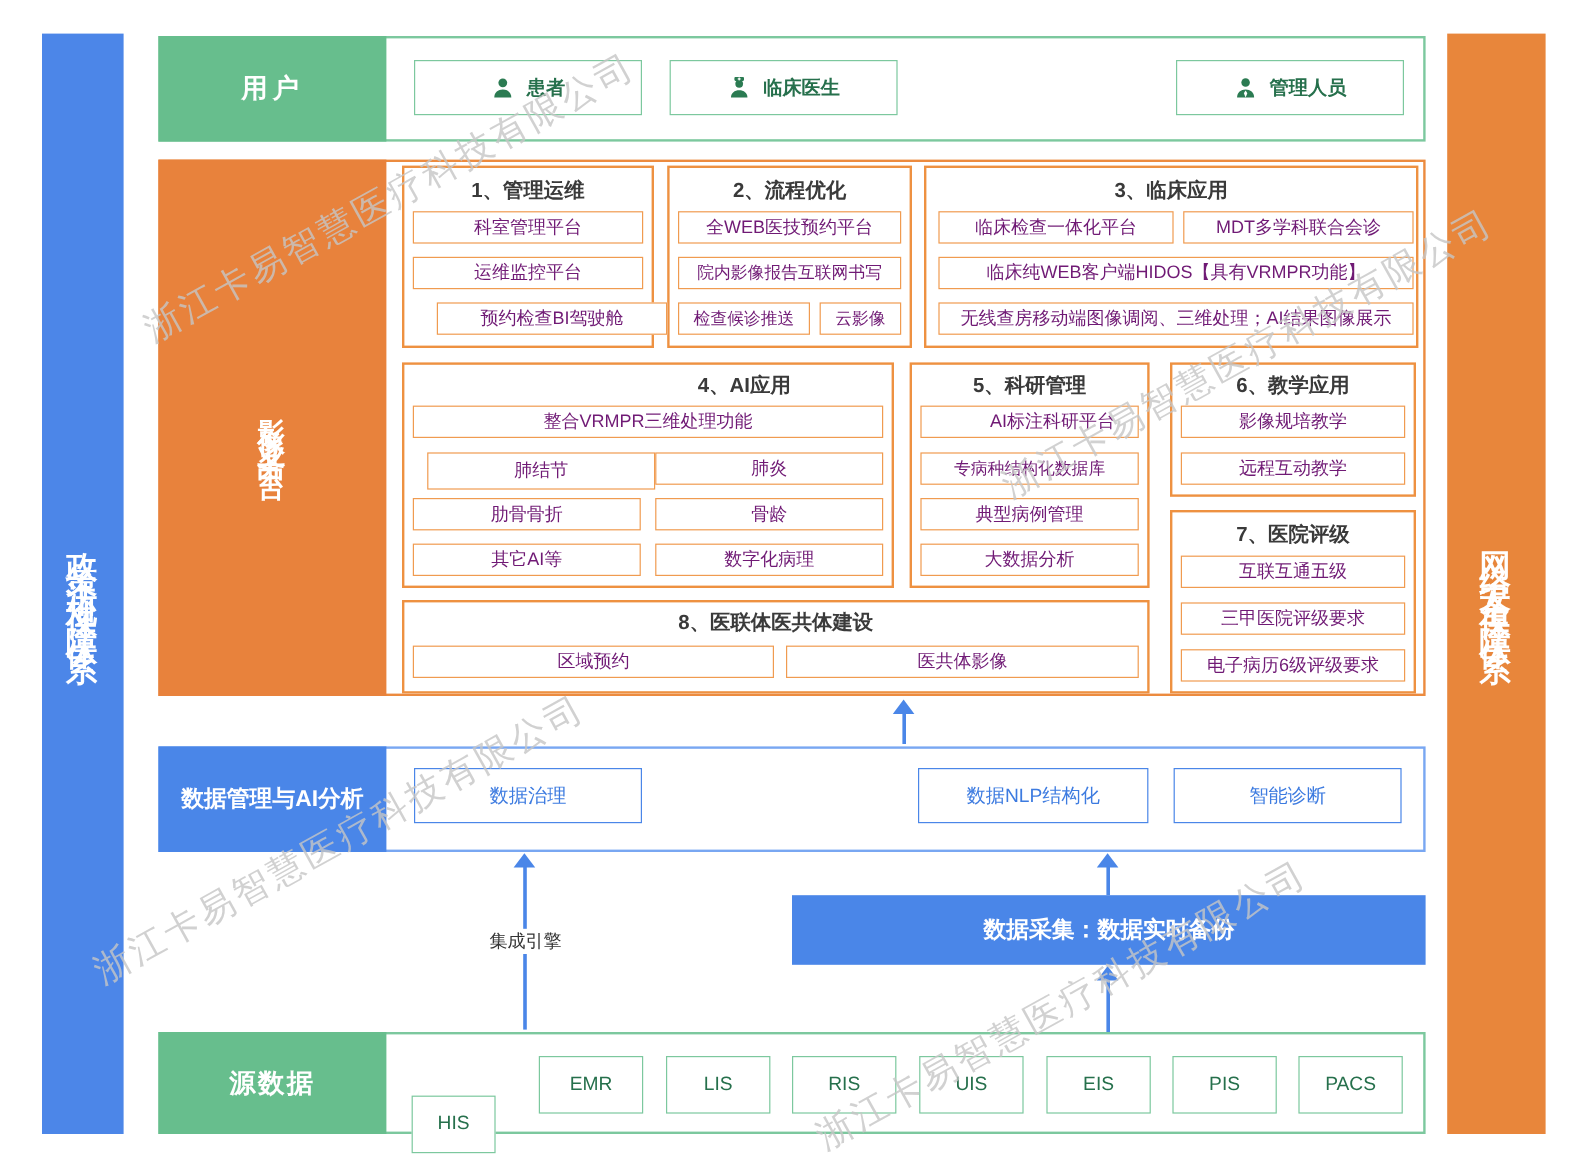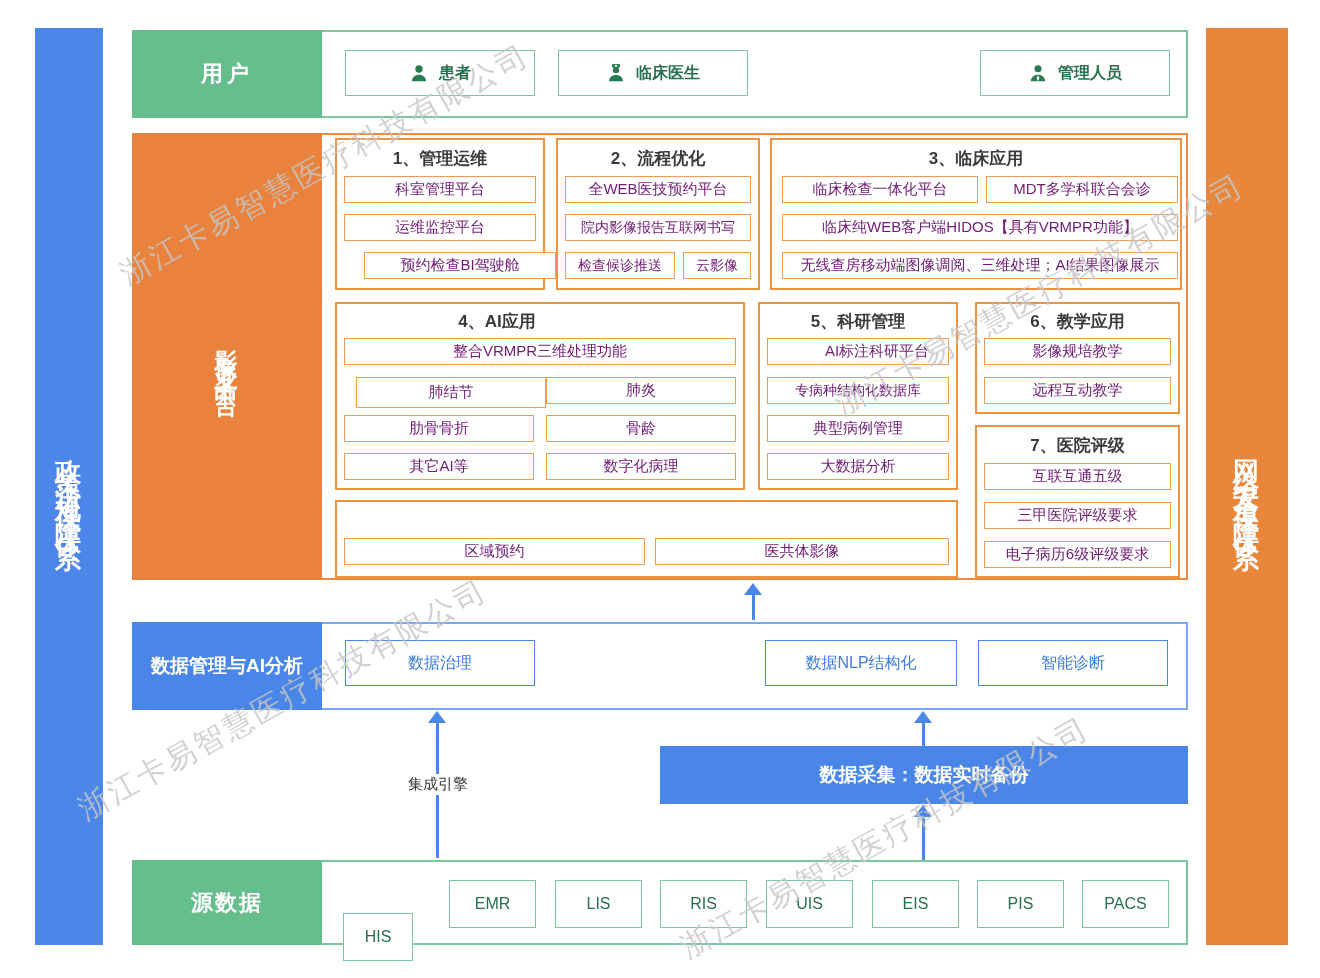--- a/index.html
+++ b/index.html
@@ -113,21 +113,21 @@
   <div class="chip o-chip" style="left:683px;top:252px;width:68px;height:27px;font-size:14px;">云影像</div>
 
   <div class="sec" style="left:770px;top:138px;width:412px;height:152px;"></div>
   <div class="sec-title" style="left:770px;top:147px;width:412px;">3、临床应用</div>
   <div class="chip o-chip" style="left:782px;top:176px;width:196px;height:27px;">临床检查一体化平台</div>
   <div class="chip o-chip" style="left:986px;top:176px;width:192px;height:27px;">MDT多学科联合会诊</div>
   <div class="chip o-chip" style="left:782px;top:214px;width:396px;height:27px;">临床纯WEB客户端HIDOS【具有VRMPR功能】</div>
   <div class="chip o-chip" style="left:782px;top:252px;width:396px;height:27px;">无线查房移动端图像调阅、三维处理；AI结果图像展示</div>
 
   <div class="sec" style="left:335px;top:302px;width:410px;height:188px;"></div>
-  <div class="sec-title" style="left:335px;top:310px;width:324px;">4、AI应用</div>
+  <div class="sec-title" style="left:335px;top:310px;width:324px;text-align:right;">4、AI应用</div>
   <div class="chip o-chip" style="left:344px;top:338px;width:392px;height:27px;">整合VRMPR三维处理功能</div>
   <div class="chip o-chip" style="left:356px;top:377px;width:190px;height:31px;">肺结节</div>
   <div class="chip o-chip" style="left:546px;top:377px;width:190px;height:27px;">肺炎</div>
   <div class="chip o-chip" style="left:344px;top:415px;width:190px;height:27px;">肋骨骨折</div>
   <div class="chip o-chip" style="left:546px;top:415px;width:190px;height:27px;">骨龄</div>
   <div class="chip o-chip" style="left:344px;top:453px;width:190px;height:27px;">其它AI等</div>
   <div class="chip o-chip" style="left:546px;top:453px;width:190px;height:27px;">数字化病理</div>
 
   <div class="sec" style="left:758px;top:302px;width:200px;height:188px;"></div>
   <div class="sec-title" style="left:758px;top:310px;width:200px;">5、科研管理</div>
@@ -141,20 +141,21 @@
   <div class="chip o-chip" style="left:984px;top:338px;width:187px;height:27px;">影像规培教学</div>
   <div class="chip o-chip" style="left:984px;top:377px;width:187px;height:27px;">远程互动教学</div>
 
   <div class="sec" style="left:975px;top:425px;width:205px;height:153px;"></div>
   <div class="sec-title" style="left:975px;top:434px;width:205px;">7、医院评级</div>
   <div class="chip o-chip" style="left:984px;top:463px;width:187px;height:27px;">互联互通五级</div>
   <div class="chip o-chip" style="left:984px;top:502px;width:187px;height:27px;">三甲医院评级要求</div>
   <div class="chip o-chip" style="left:984px;top:541px;width:187px;height:27px;">电子病历6级评级要求</div>
 
   <div class="sec" style="left:335px;top:500px;width:623px;height:78px;"></div>
+  <div class="sec-title" style="left:335px;top:507px;width:623px;">8、医联体医共体建设</div>
   <div class="chip o-chip" style="left:344px;top:538px;width:301px;height:27px;">区域预约</div>
   <div class="chip o-chip" style="left:655px;top:538px;width:294px;height:27px;">医共体影像</div>
 
   <div class="outline b-outline" style="left:132px;top:622px;width:1056px;height:88px;"></div>
   <div class="label-box b-fill" style="left:132px;top:622px;width:190px;height:88px;font-size:19px;">数据管理与AI分析</div>
   <div class="chip b-chip" style="left:345px;top:640px;width:190px;height:46px;">数据治理</div>
   <div class="chip b-chip" style="left:765px;top:640px;width:192px;height:46px;">数据NLP结构化</div>
   <div class="chip b-chip" style="left:978px;top:640px;width:190px;height:46px;">智能诊断</div>
 
   <div class="ahead" style="left:744px;top:583px;"></div>

